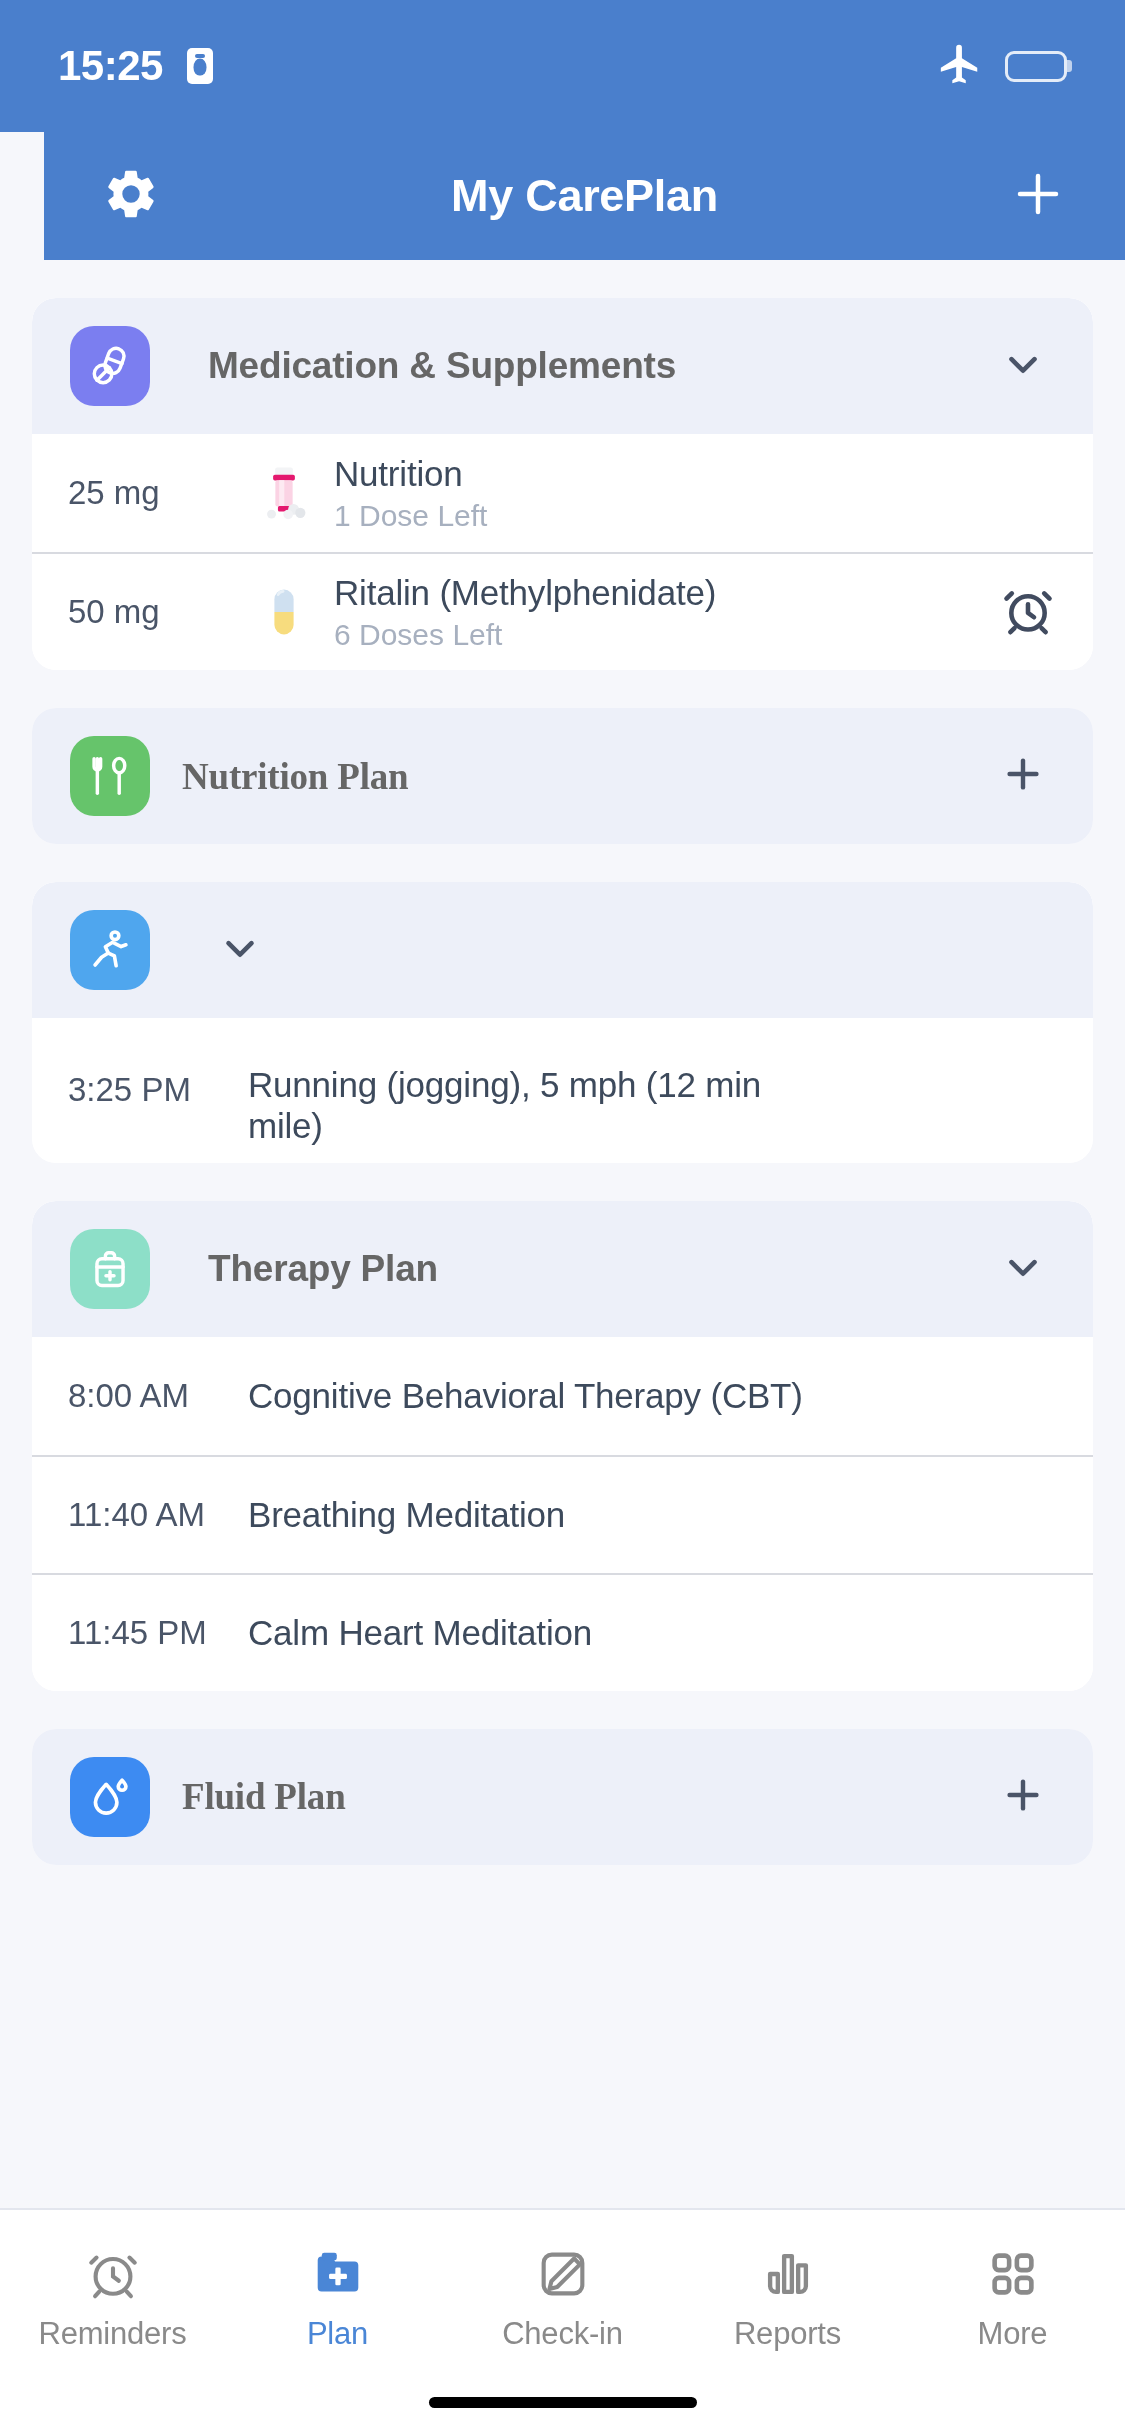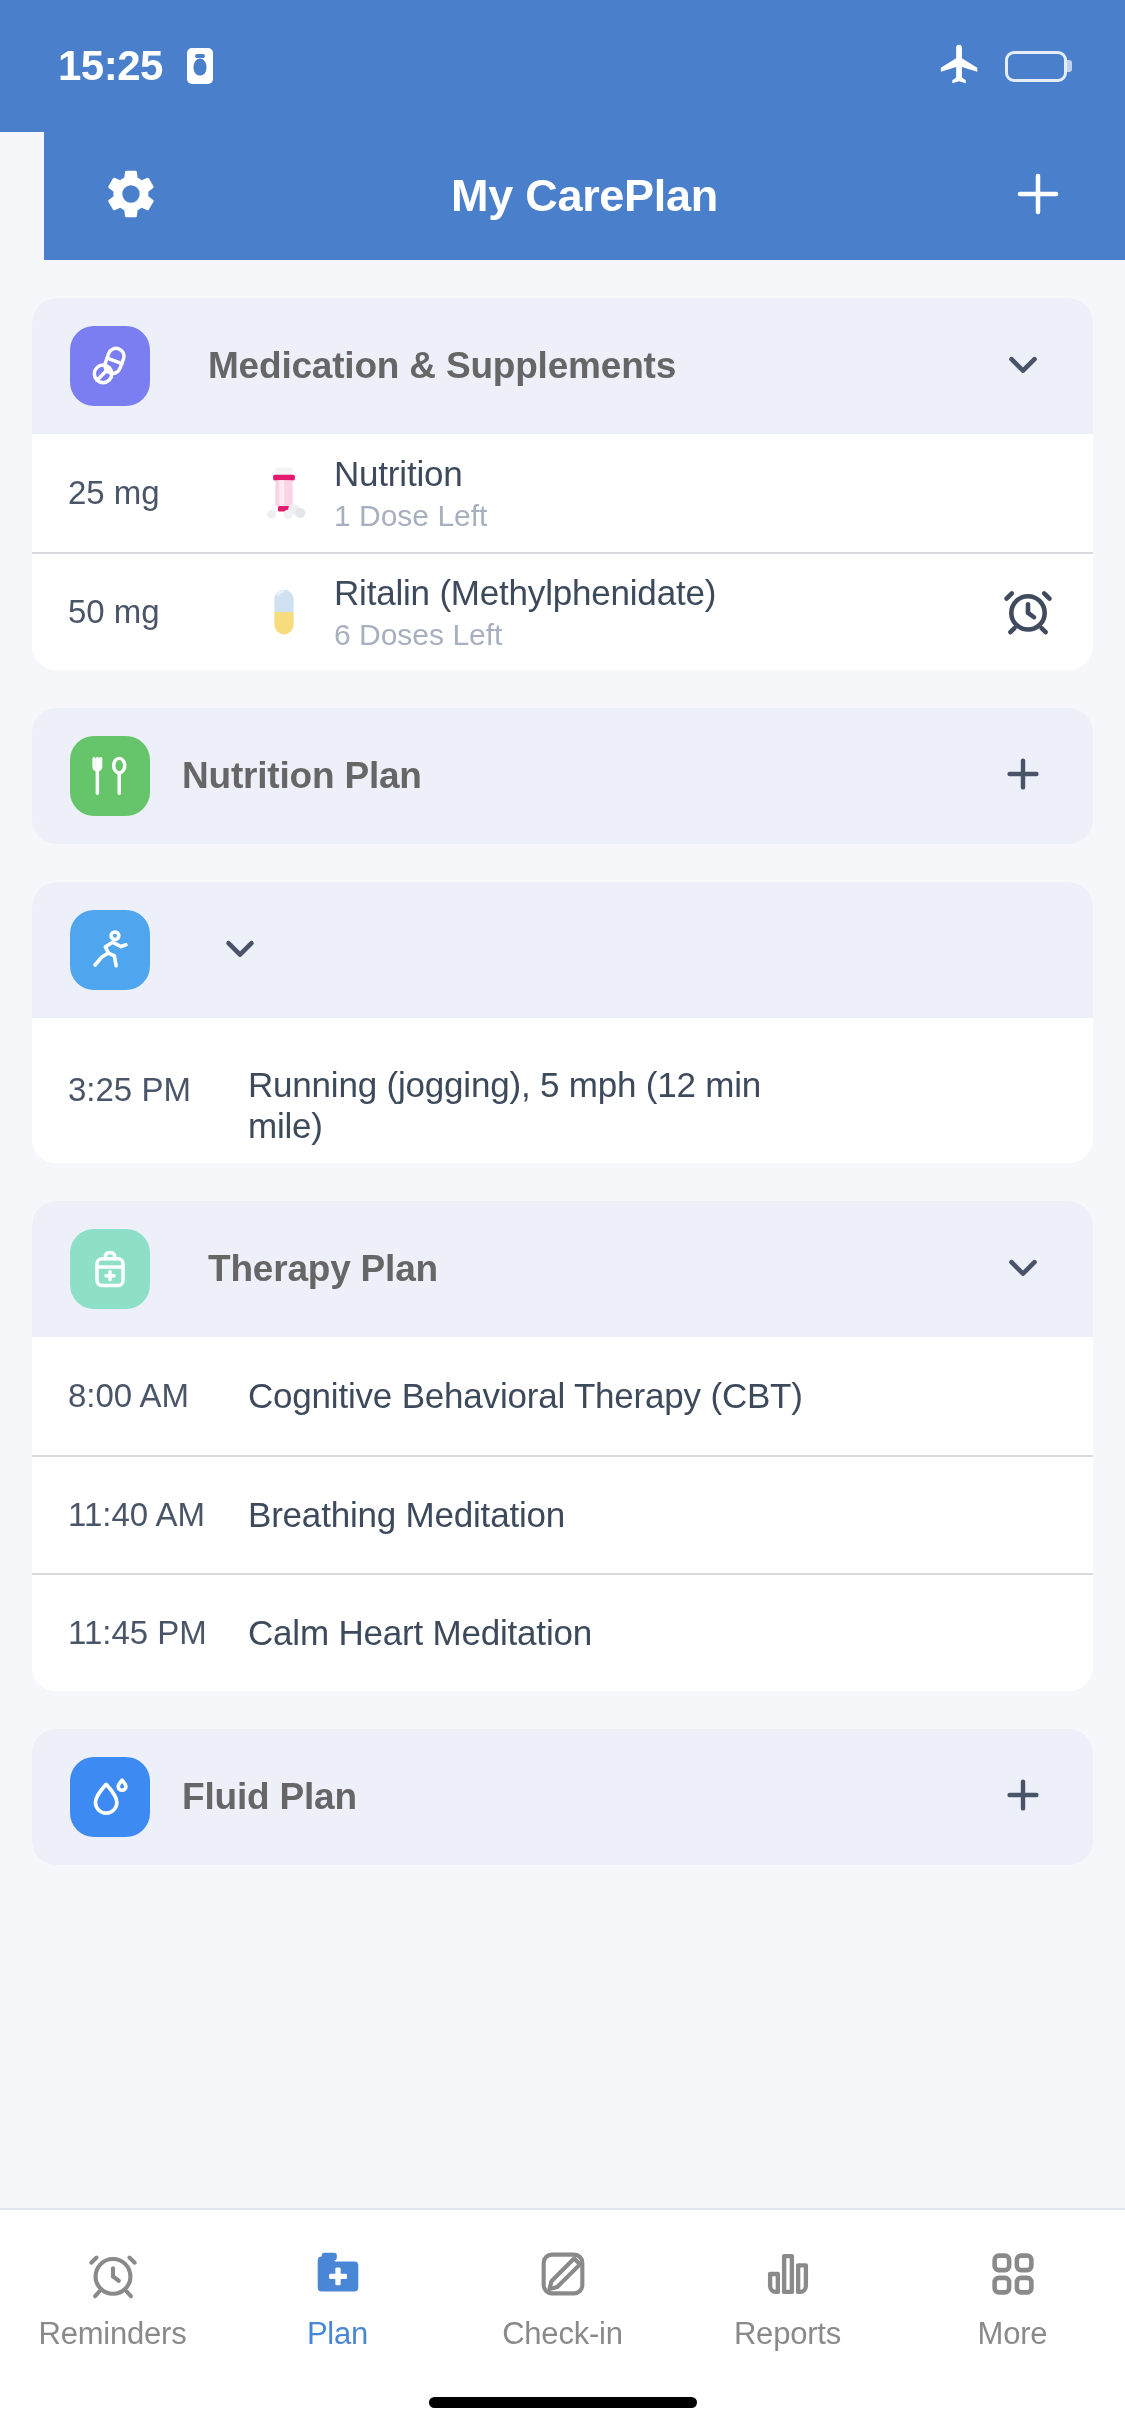--- a/index.html
+++ b/index.html
@@ -140,21 +140,21 @@
     background: #f6f7fb;
   }
   .spacer-top { height: 38px; }
 
   .card {
     border-radius: 24px;
     overflow: hidden;
     margin-bottom: 38px;
     background: #ffffff;
   }
-  .card.collapsed { background: transparent; }
+  .card.collapsed { background: transparent; font-family: Liberation Serif, serif; }
 
   .card-header {
     background: #edf0f9;
     display: flex;
     align-items: center;
     padding: 28px 38px;
     min-height: 118px;
   }
   .card.collapsed .card-header { border-radius: 24px; }
   .card.has-rows .card-header { border-radius: 24px 24px 0 0; gap: 26px; }

